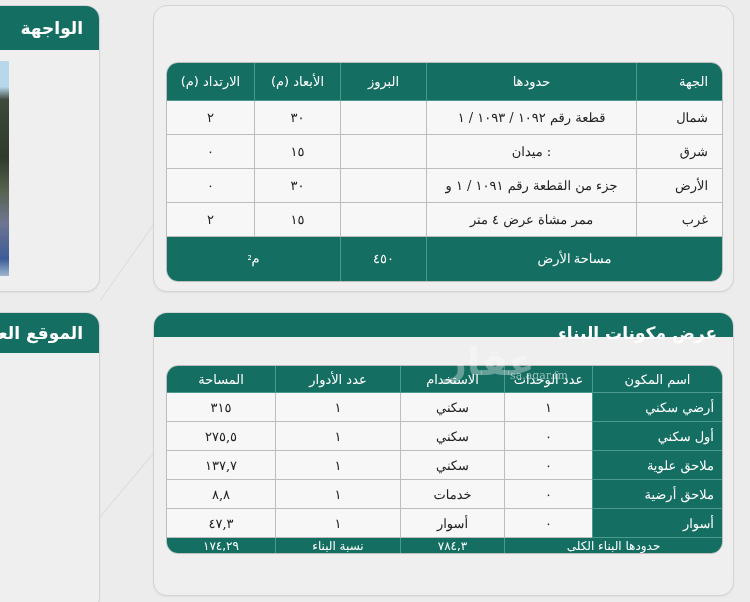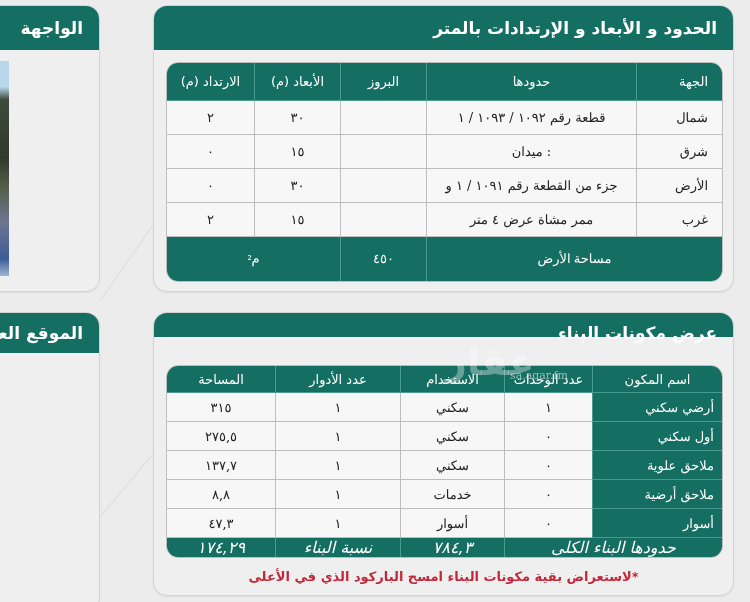--- a/index.html
+++ b/index.html
@@ -87,21 +87,21 @@
   #bounds-table th { height: 38px; }
   #bounds-table td { height: 34px; }
   #bounds-table tr.foot td { height: 44px; font-size: 13px; font-family: Liberation Serif, serif; }
   #bounds-table td.dir { text-align: right; padding-right: 14px; }
 
   
   #comp-table { left: 12px; top: 52px; width: 555px; border: 1px solid #bdbdbd; border-radius: 12px; overflow: hidden; }
   #comp-table th { height: 27px; }
   #comp-table td { height: 29px; }
   #comp-table td.name { background: #146e62; color: #fff; text-align: right; padding-right: 8px; border-left: 1px solid #4b9a8f; border-bottom: 1px solid #4b9a8f; }
-  #comp-table tr.foot td { height: 15px; font-size: 16px; font-style: italic; }
+  #comp-table tr.foot td { height: 15px; font-size: 12px; }
 
   .note {
     position: absolute; left: 12px; width: 555px; top: 256px;
     text-align: center; direction: rtl;
     color: #c2283a; font-size: 13px; font-weight: bold;
   }
   .watermark {
     position: absolute; left: 445px; top: 340px;
     font-size: 38px; font-weight: bold; color: rgba(255,255,255,0.35);
     direction: rtl; pointer-events: none;
@@ -121,21 +121,20 @@
 <div class="card" id="card-facade">
   <div class="card-header">الواجهة</div>
   <div class="photo"></div>
 </div>
 
 <div class="card" id="card-location">
   <div class="card-header">الموقع العا</div>
 </div>
 
 <div class="card" id="card-bounds">
-  <div class="card-header">الحدود و الأبعاد و الإرتدادات بالمتر</div>
   <table class="grid" id="bounds-table">
     <colgroup>
       <col style="width:86px">
         <col style="width:210px">
         <col style="width:86px">
         <col style="width:86px">
         <col style="width:87px">
     </colgroup>
     <tbody>
         <tr>
@@ -236,17 +235,16 @@
       <td>٤٧,٣</td>
     </tr>
     <tr class="foot">
       <td colspan="2">حدودها البناء الكلى</td>
       <td>٧٨٤,٣</td>
       <td>نسبة البناء</td>
       <td>١٧٤,٢٩</td>
     </tr>
   </tbody>
     </table>
-  <div class="note">*لاستعراض بقية مكونات البناء امسح الباركود الذي في الأعلى</div>
 </div>
 
 <div class="watermark">عقار</div>
 <div class="watermark-sub">sa.aqar.fm</div>
 
 </body></html>

